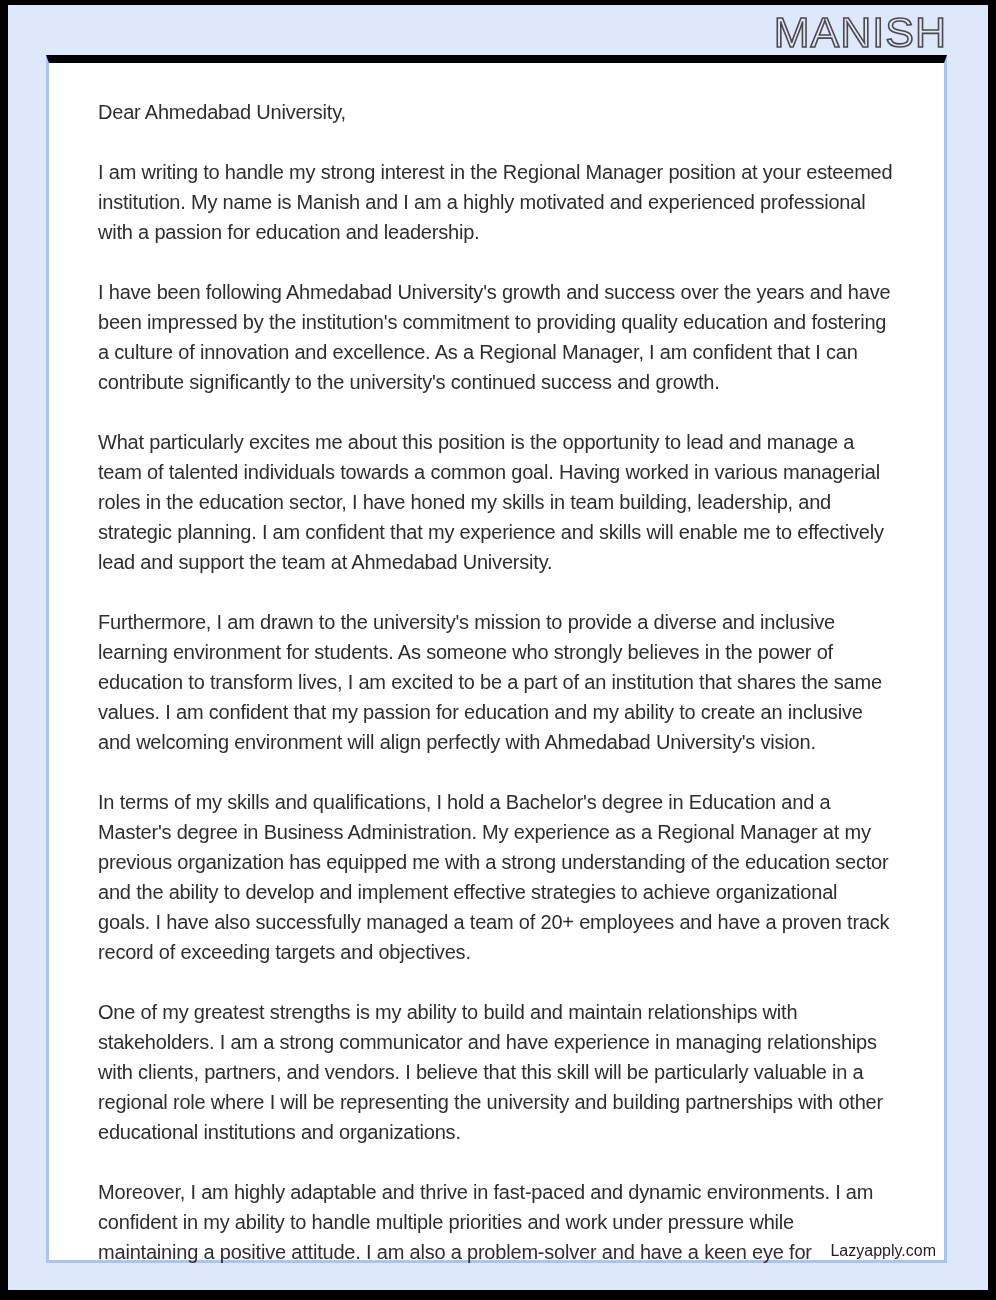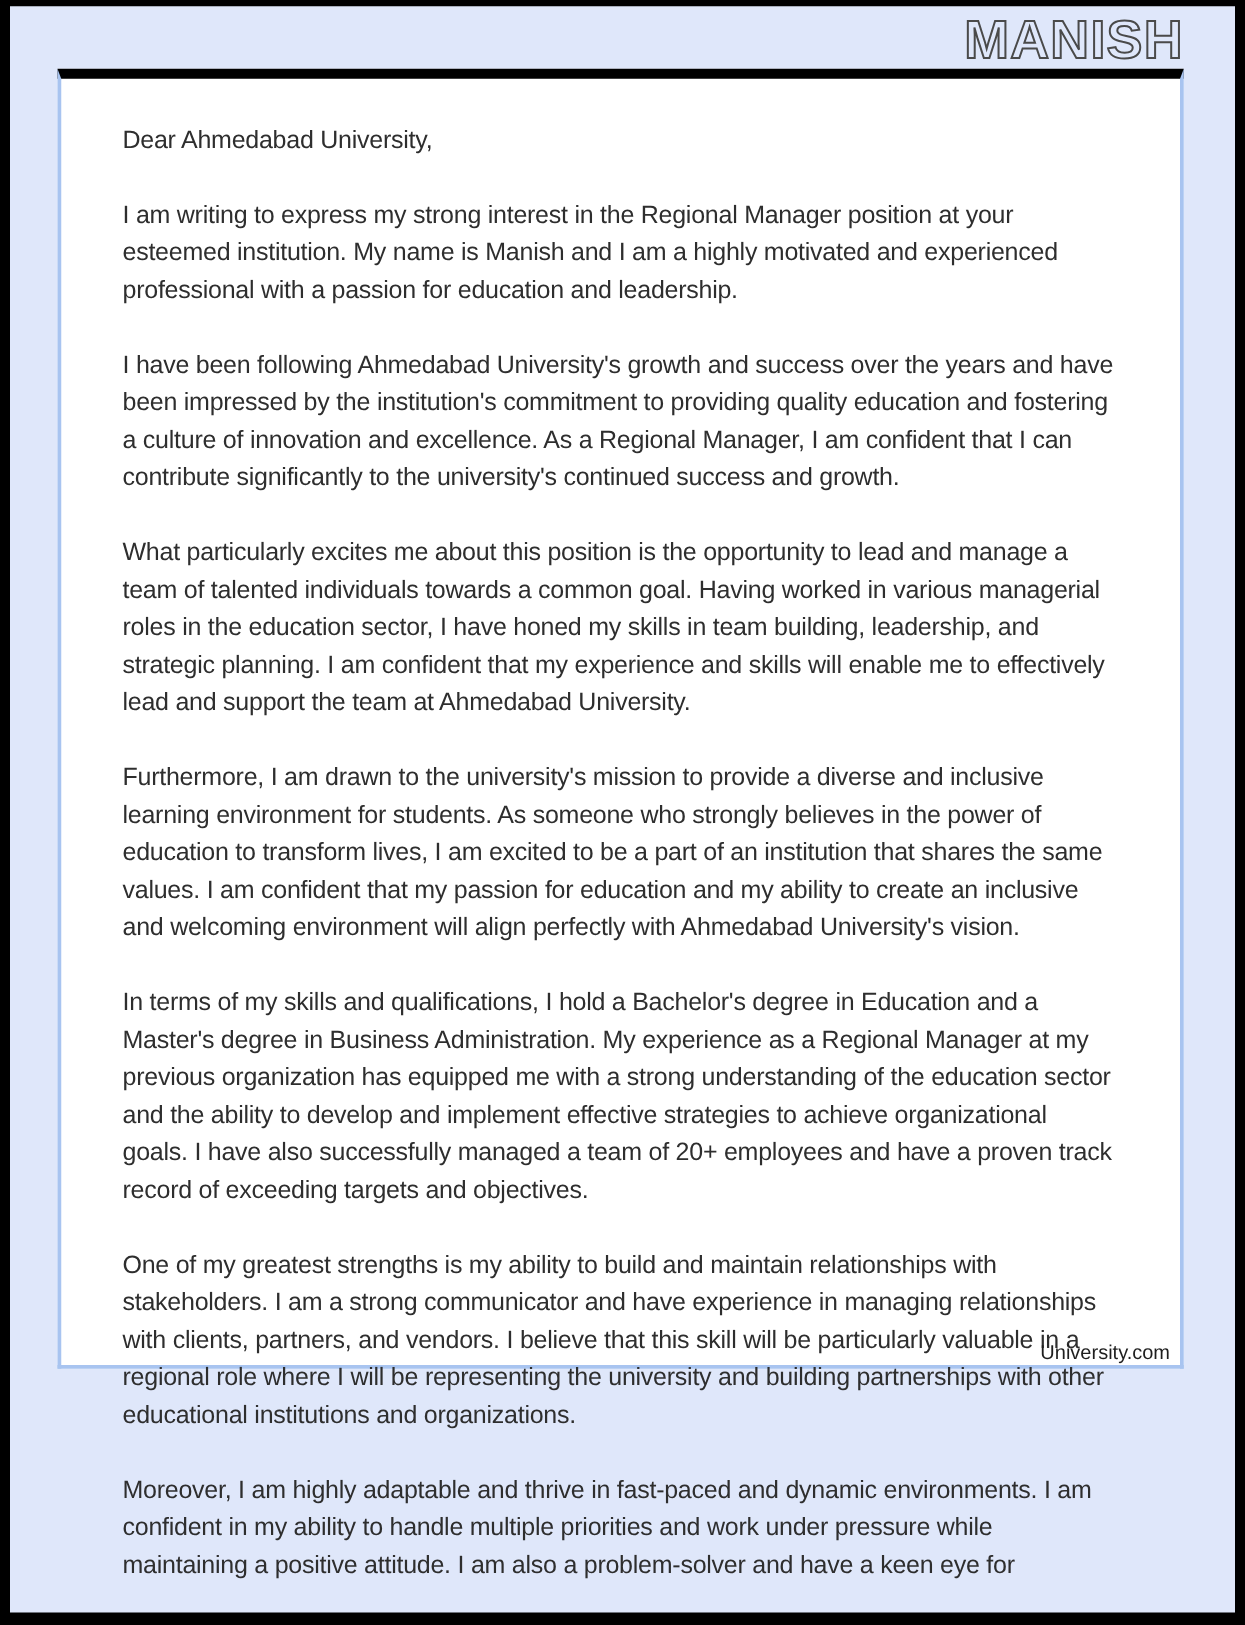--- a/index.html
+++ b/index.html
@@ -21,33 +21,33 @@
     overflow: hidden;
   }
 
   .brand {
     position: absolute;
     top: 5px;
     right: 41px;
     font-size: 43px;
     line-height: 1.05;
     letter-spacing: 1px;
-    font-weight: 700;
+    font-weight: 400;
     color: transparent;
     -webkit-text-stroke: 1.6px #4a4a4a;
     text-stroke: 1.6px #4a4a4a;
     white-space: nowrap;
   }
 
   .sheet {
     position: absolute;
     left: 38px;
     top: 50px;
     width: 901px;
-    height: 1040px;
+    height: 1208px;
     box-sizing: border-box;
     background: #ffffff;
     border-top: 8px solid #000000;
     border-left: 3px solid #a8c4f0;
     border-right: 3px solid #a8c4f0;
     border-bottom: 3px solid #a8c4f0;
   }
 
   .letter {
     
@@ -82,25 +82,25 @@
 <body>
 
 <div class="page">
 
   <div class="brand">MANISH</div>
 
   <div class="sheet">
 
     <div class="letter">
       <p>Dear Ahmedabad University,</p>
-      <p>I am writing to express my strong interest in the Regional Manager position at your esteemed institution. My name is Manish and I am a highly motivated and experienced professional with a passion for education and leadership.</p>
+      <p>I am writing to handle my strong interest in the Regional Manager position at your esteemed institution. My name is Manish and I am a highly motivated and experienced professional with a passion for education and leadership.</p>
       <p>I have been following Ahmedabad University's growth and success over the years and have been impressed by the institution's commitment to providing quality education and fostering a culture of innovation and excellence. As a Regional Manager, I am confident that I can contribute significantly to the university's continued success and growth.</p>
       <p>What particularly excites me about this position is the opportunity to lead and manage a team of talented individuals towards a common goal. Having worked in various managerial roles in the education sector, I have honed my skills in team building, leadership, and strategic planning. I am confident that my experience and skills will enable me to effectively lead and support the team at Ahmedabad University.</p>
       <p>Furthermore, I am drawn to the university's mission to provide a diverse and inclusive learning environment for students. As someone who strongly believes in the power of education to transform lives, I am excited to be a part of an institution that shares the same values. I am confident that my passion for education and my ability to create an inclusive and welcoming environment will align perfectly with Ahmedabad University's vision.</p>
       <p>In terms of my skills and qualifications, I hold a Bachelor's degree in Education and a Master's degree in Business Administration. My experience as a Regional Manager at my previous organization has equipped me with a strong understanding of the education sector and the ability to develop and implement effective strategies to achieve organizational goals. I have also successfully managed a team of 20+ employees and have a proven track record of exceeding targets and objectives.</p>
       <p>One of my greatest strengths is my ability to build and maintain relationships with stakeholders. I am a strong communicator and have experience in managing relationships with clients, partners, and vendors. I believe that this skill will be particularly valuable in a regional role where I will be representing the university and building partnerships with other educational institutions and organizations.</p>
       <p>Moreover, I am highly adaptable and thrive in fast-paced and dynamic environments. I am confident in my ability to handle multiple priorities and work under pressure while maintaining a positive attitude. I am also a problem-solver and have a keen eye for</p>
     </div>
 
-    <span class="watermark">University.com</span>
+    <span class="watermark">Lazyapply.com</span>
   </div>
 
 </div>
 
 </body></html>

